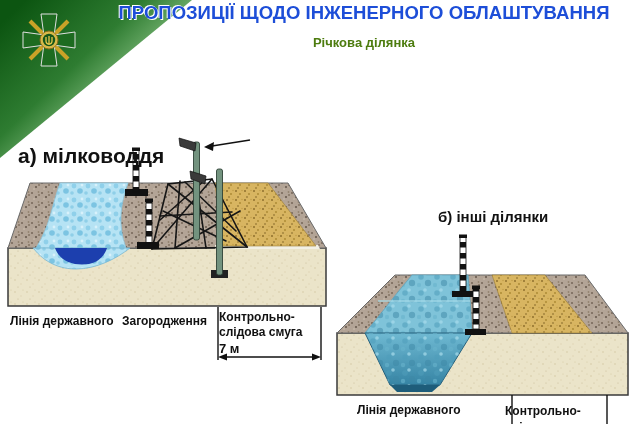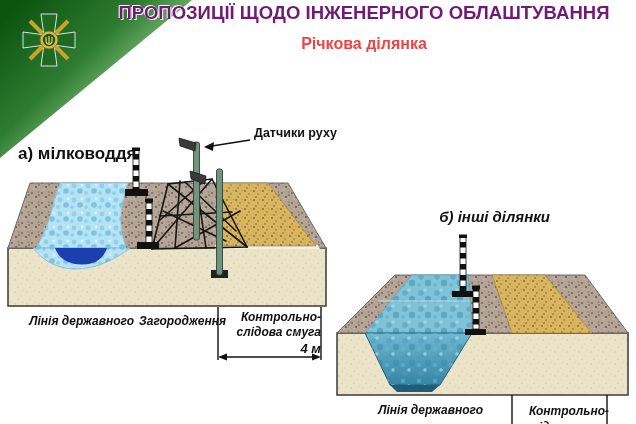--- a/index.html
+++ b/index.html
@@ -2,28 +2,28 @@
 <html><head>
 <meta charset="utf-8">
 <style>
   html,body{margin:0;padding:0;background:#888;}
   .slide{
     position:relative;width:636px;height:424px;background:#ffffff;
     overflow:hidden;font-family:"Liberation Sans",sans-serif;color:#111;
   }
   .slide svg.canvas{position:absolute;left:0;top:0;z-index:1;}
   .txt{position:absolute;z-index:5;font-weight:700;white-space:nowrap;}
-  .center{text-align:right;font-style:italic;}
+  .center{text-align:left;}
   #title-wrap{left:92px;width:544px;top:2px;text-align:center;}
   .title-line{
-    font-size:18.5px;line-height:22px;color:#701a75;font-weight:700;
+    font-size:18.5px;line-height:22px;color:#1d4ed8;font-weight:700;
     text-shadow:1px 1px 0 #fff,-1px -1px 0 #fff;
   }
-  #subtitle{margin-top:11px;font-size:16px;color:#ef4444;font-weight:700;}
-  #cap-a{left:18px;top:144px;font-size:17px;}
+  #subtitle{margin-top:11px;font-size:13px;color:#4d7c0f;font-weight:700;}
+  #cap-a{left:18px;top:144px;font-size:21px;}
   #lbl-sensors{left:254px;top:126px;font-size:12.5px;}
   #cap-b{left:438px;top:208px;width:112px;font-size:15px;}
   .small-lbl{font-size:12px;line-height:15px;}
   #lbl-a-border{left:10px;top:314px;width:124px;}
   #lbl-a-barrier{left:122px;top:314px;width:104px;}
   #lbl-a-strip{left:219px;top:310px;width:102px;}
   #lbl-a-5m{left:219px;top:341px;width:102px;font-size:13px;}
   #lbl-b-border{left:357px;top:403px;width:126px;}
   #lbl-b-strip{left:505px;top:403px;width:104px;line-height:16px;}
 </style>
@@ -192,32 +192,31 @@
       <line x1="607" y1="395" x2="607" y2="424"></line>
     </g>
   </svg>
 
   <div class="txt" id="title-wrap">
     <div class="title-line">ПРОПОЗИЦІЇ ЩОДО ІНЖЕНЕРНОГО ОБЛАШТУВАННЯ</div>
     <div id="subtitle">Річкова ділянка</div>
   </div>
 
   <div class="txt" id="cap-a">а) мілководдя</div>
-  <div class="txt" id="lbl-sensors">Датчики руху</div>
   <div class="txt center" id="cap-b">б) інші ділянки</div>
 
   <div class="txt center small-lbl" id="lbl-a-border">
     <span style="display:block">Лінія державного</span>
   </div>
   <div class="txt center small-lbl" id="lbl-a-barrier">Загородження</div>
   <div class="txt center small-lbl" id="lbl-a-strip">
     <span style="display:block">Контрольно-</span>
     <span style="display:block">слідова смуга</span>
   </div>
-  <div class="txt center" id="lbl-a-5m">4 м</div>
+  <div class="txt center" id="lbl-a-5m">7 м</div>
 
   <div class="txt center small-lbl" id="lbl-b-border">Лінія державного</div>
   <div class="txt center small-lbl" id="lbl-b-strip">
     <span style="display:block">Контрольно-</span>
     <span style="display:block">слідова смуга</span>
   </div>
 
 </div>
 
 </body></html>

